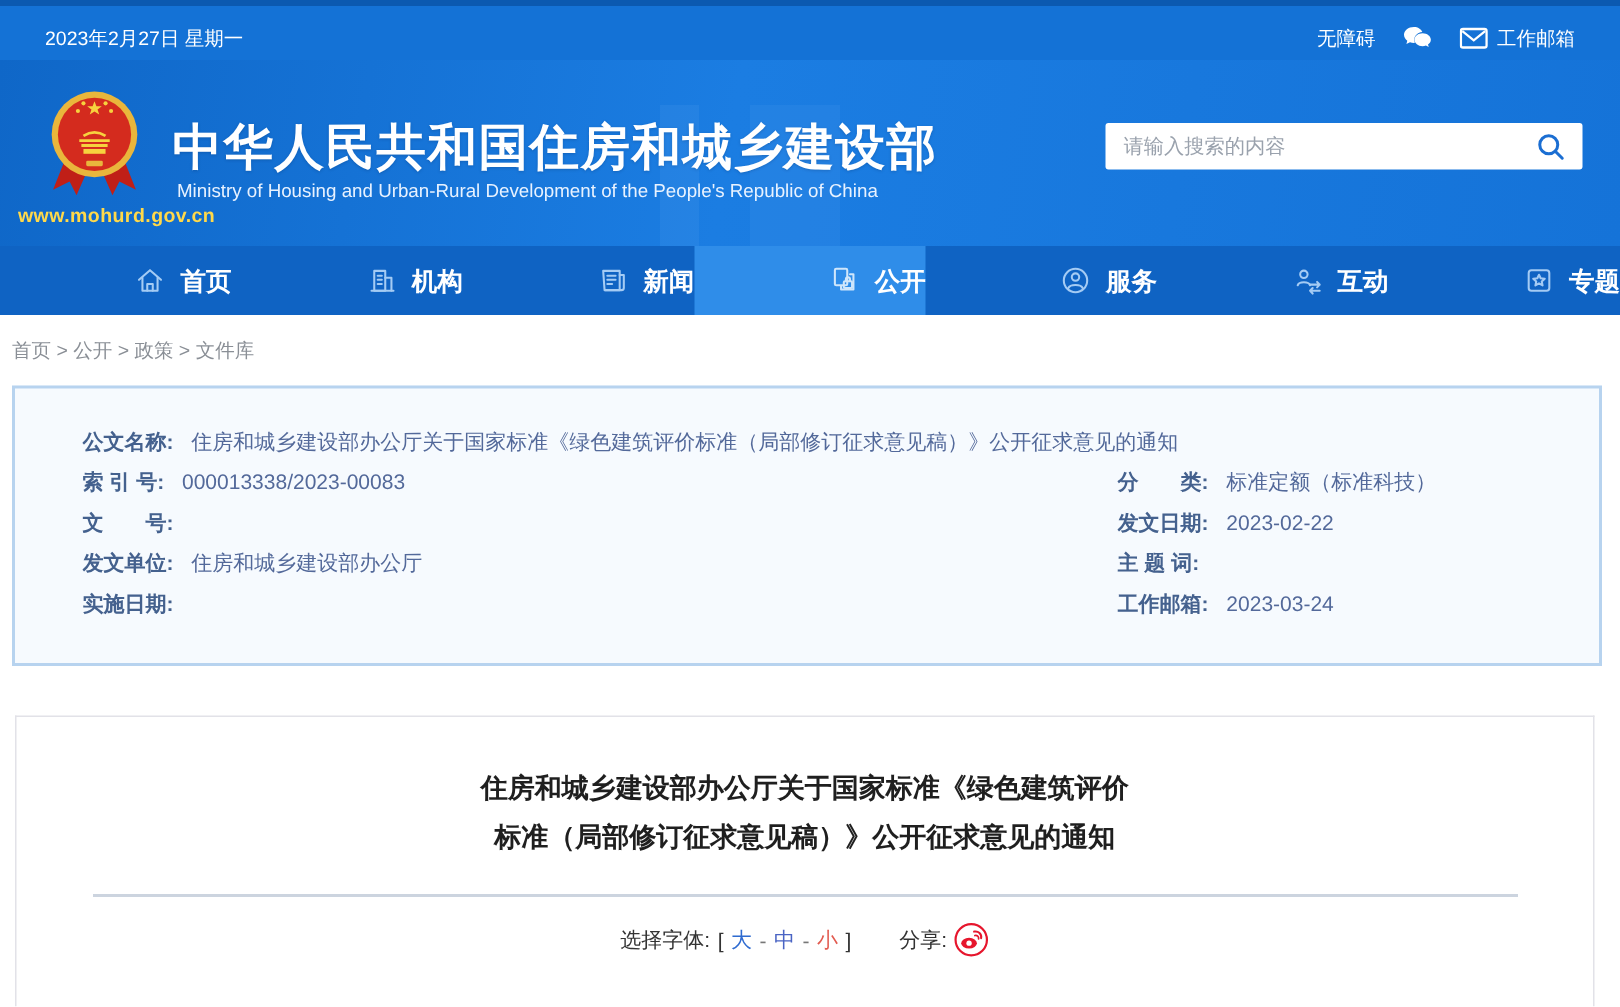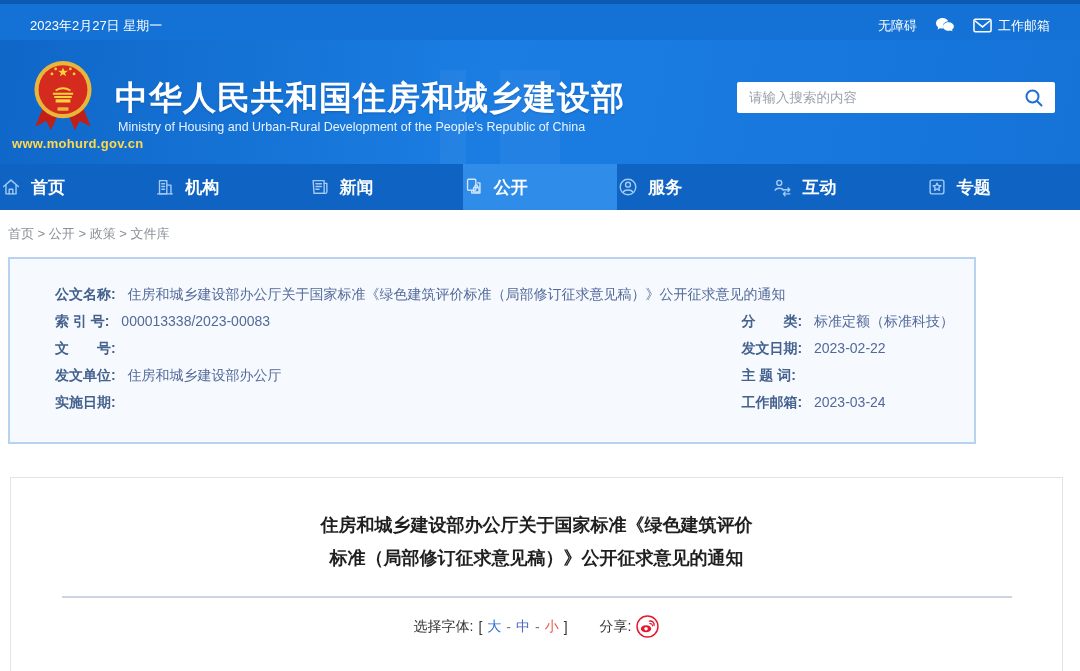--- a/index.html
+++ b/index.html
@@ -33,34 +33,34 @@
     background:#fff; border-radius:2px; display:flex; align-items:center; padding:0 8px 0 12px; }
   .search-box input { flex:1; border:none; outline:none; font-size:13.5px; color:#333;
     font-family:"Liberation Sans","DejaVu Sans",sans-serif; background:transparent; }
   .search-box input::placeholder { color:#9aa2ad; }
   .search-btn { width:26px; height:26px; border:none; background:transparent; cursor:pointer;
     display:flex; align-items:center; justify-content:center; }
 
   
   .nav { position:absolute; top:164px; left:0; width:1080px; height:46px;
     background:#0f63c3; display:flex; }
-  .nav-item { flex:1; display:flex; align-items:center; justify-content:flex-start; gap:9px;
+  .nav-item { flex:1; display:flex; align-items:center; justify-content:flex-end; gap:9px;
     color:#fff; font-size:17px; font-weight:bold; cursor:pointer; }
   .nav-item.active { background:#2f8de9; }
   .nav-item svg { width:22px; height:22px; fill:none; stroke:#a4cbf4; stroke-width:1.5;
     stroke-linecap:round; stroke-linejoin:round; }
   .nav-item.active svg { stroke:#cfe6fb; }
 
   
   .breadcrumb { position:absolute; top:210px; left:0; width:1080px; height:47px;
     background:#fff; display:flex; align-items:center; padding-left:8px;
     color:#8a8f96; font-size:13px; }
 
   
-  .meta-panel { position:absolute; top:257px; left:8px; width:968px; height:187px;
+  .meta-panel { position:absolute; top:257px; left:8px; width:1060px; height:187px;
     background:#f6fafe; border:2px solid #b7d3ef; padding:22px 20px 0 45px;
     font-size:14px; color:#4a6390; }
   .meta-row { height:27px; line-height:27px; white-space:nowrap; overflow:hidden; }
   .meta-label { font-weight:bold; color:#44618e; margin-right:8px; }
   .meta-value { color:#53699a; }
   .meta-cols { display:flex; }
   .meta-col-left { width:690px; }
   .meta-col-right { flex:1; }
 
   

